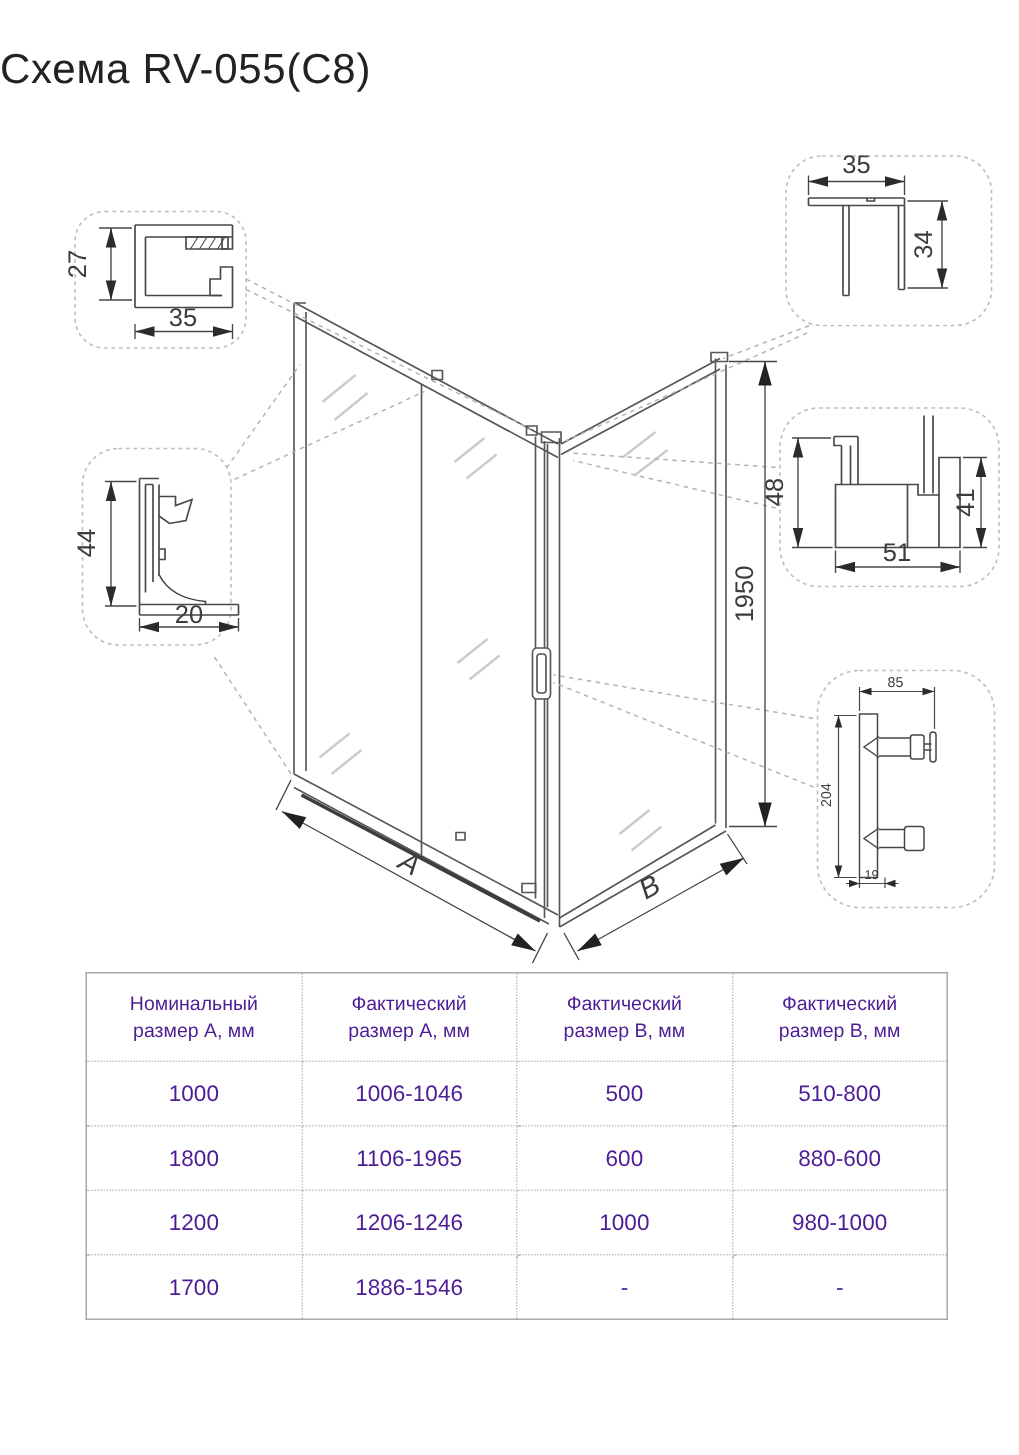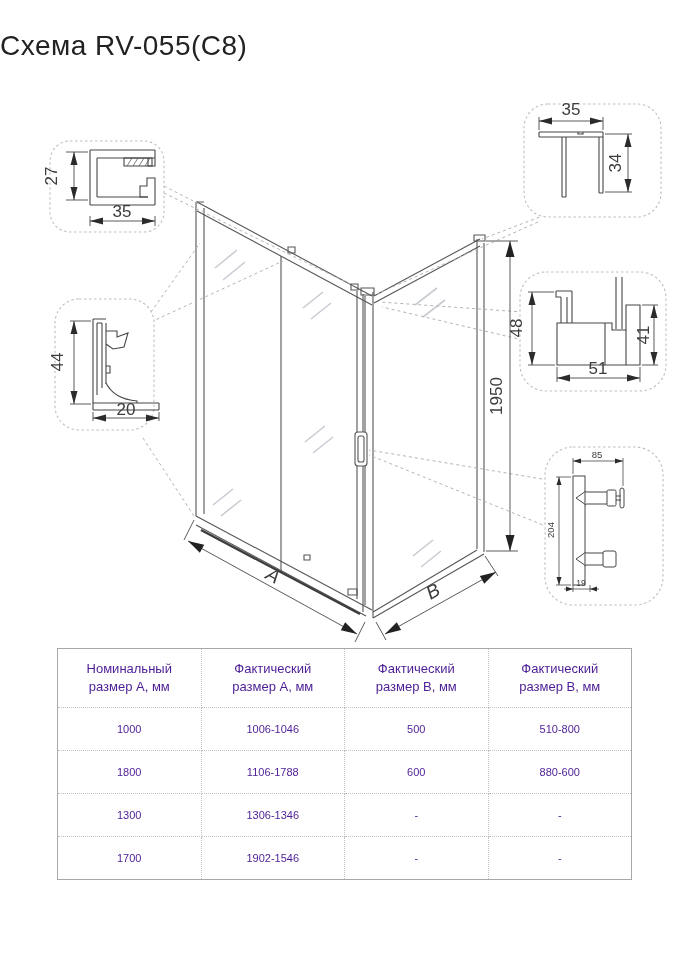--- a/index.html
+++ b/index.html
@@ -7,21 +7,21 @@
   .title{position:absolute;top:30px;left:0;width:679px;text-align:left;font-size:28px;color:#222;letter-spacing:.5px;}
   .drawing{position:absolute;top:0;left:0;}
   svg text{font-family:"Liberation Sans",sans-serif;fill:#3c3c3c;}
   .dim-t{font-size:17px;}
   .dim-s{font-size:9.5px;}
   .dim-xs{font-size:8.5px;}
   .ab{font-size:19px;font-style:italic;}
   .spec-table{position:absolute;left:57px;top:648px;width:575px;border-collapse:collapse;border:1px solid #a8a8a8;table-layout:fixed;}
   .spec-table th,.spec-table td{border:1px dotted #c2c2c2;text-align:center;vertical-align:middle;color:#4c1d95;font-weight:normal;}
   .spec-table th{height:54px;font-size:13px;line-height:1.35;padding:2px 10px;}
-  .spec-table td{height:40px;font-size:11px;}
+  .spec-table td{height:40px;font-size:15px;}
 </style>
 </head>
 <body>
 
 <div class="title">Схема RV-055(C8)</div>
 
 <svg class="drawing" width="679" height="648" viewBox="0 0 679 648">
 
   <g stroke="#565656" stroke-width="1.1" fill="none">
 
@@ -206,30 +206,30 @@
   </thead>
   <tbody>
     <tr>
       <td>1000</td>
       <td>1006-1046</td>
       <td>500</td>
       <td>510-800</td>
     </tr>
     <tr>
       <td>1800</td>
-      <td>1106-1788</td>
+      <td>1106-1965</td>
       <td>600</td>
       <td>880-600</td>
     </tr>
     <tr>
-      <td>1300</td>
-      <td>1306-1346</td>
+      <td>1200</td>
+      <td>1206-1246</td>
+      <td>1000</td>
+      <td>980-1000</td>
+    </tr>
+    <tr>
+      <td>1700</td>
+      <td>1886-1546</td>
       <td>-</td>
       <td>-</td>
     </tr>
-    <tr>
-      <td>1700</td>
-      <td>1902-1546</td>
-      <td>-</td>
-      <td>-</td>
-    </tr>
   </tbody>
 </table>
 
 </body></html>

